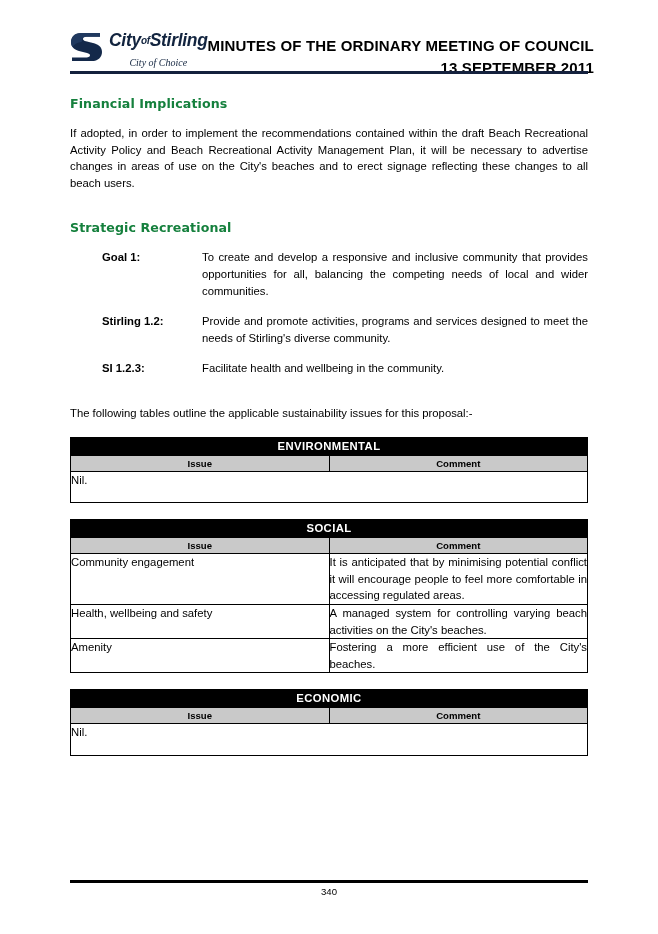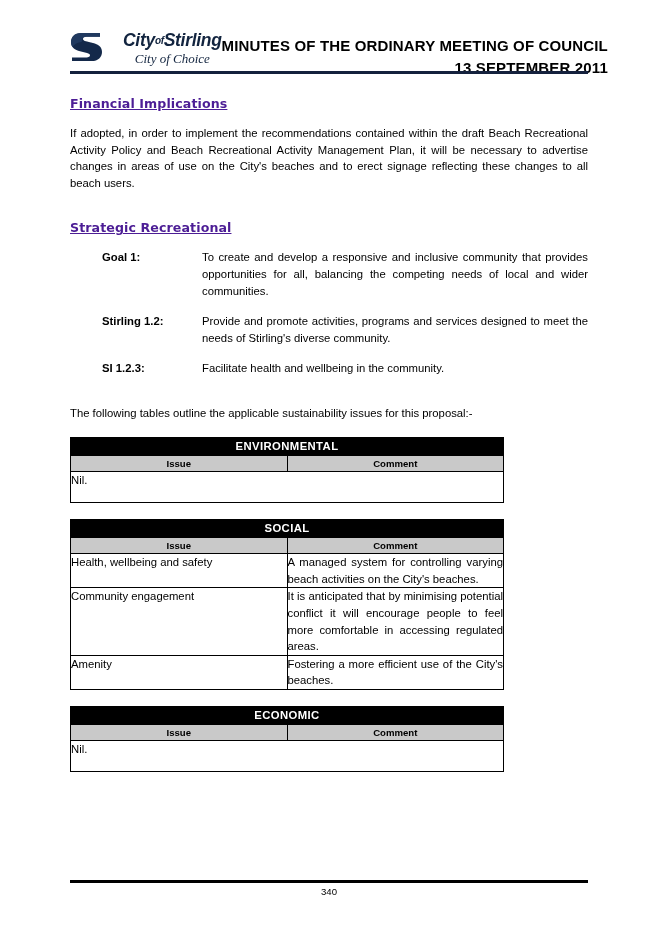--- a/index.html
+++ b/index.html
@@ -24,21 +24,21 @@
     top: 28px;
     width: 518px;
     height: 46px;
     display: flex;
     align-items: flex-start;
     justify-content: space-between;
   }
   .logo-block {
     display: flex;
     align-items: flex-start;
-    gap: 19px;
+    gap: 5px;
   }
   .logo-mark {
     width: 34px;
     height: 32px;
     flex: none;
     margin-top: 3px;
   }
   .logo-text {
     display: flex;
     flex-direction: column;
@@ -57,23 +57,23 @@
   }
   .logo-title .of {
     font-size: 10px;
     font-weight: bold;
     font-style: italic;
     vertical-align: 2px;
   }
   .logo-tagline {
     font-family: "Liberation Serif", serif;
     font-style: italic;
-    font-size: 13px;
+    font-size: 10px;
     color: #12243f;
-    margin-top: 2px;
+    margin-top: 8px;
     white-space: nowrap;
   }
   .header-right {
     text-align: right;
     font-family: "Liberation Sans", sans-serif;
     font-weight: bold;
     font-size: 15px;
     line-height: 1.45;
     letter-spacing: 0.15px;
     color: #000;
@@ -95,22 +95,21 @@
     left: 70px;
     top: 96px;
     width: 518px;
   }
   h2.section-heading {
     font-family: "DejaVu Sans", sans-serif;
     font-weight: bold;
     font-size: 12.6px;
     margin: 0 0 14px 0;
     letter-spacing: 0.1px;
-    color: #4c1d95;
-    text-decoration: underline;
+    color: #15803d;
   }
   p.body-text {
     font-family: "Liberation Sans", sans-serif;
     font-size: 11.3px;
     line-height: 1.47;
     text-align: justify;
     margin: 0 0 15px 0;
     color: #000;
   }
   .gap-lg { height: 14px; }
@@ -132,21 +131,21 @@
   .strat-value {
     flex: 1;
     font-family: "Liberation Sans", sans-serif;
     font-size: 11.3px;
     line-height: 1.47;
     text-align: justify;
   }
 
   
   table.sus-table {
-    width: 434px;
+    width: 518px;
     border-collapse: collapse;
     table-layout: fixed;
     margin: 0 0 16px 0;
     border: 1px solid #000;
   }
   table.sus-table td, table.sus-table th {
     border: 1px solid #000;
     padding: 0;
     vertical-align: top;
   }
@@ -276,26 +275,26 @@
     <table class="sus-table">
       <tbody>
           <tr>
         <td class="tbl-title" colspan="2">SOCIAL</td>
       </tr>
       <tr>
         <td class="tbl-colhead col-issue">Issue</td>
         <td class="tbl-colhead">Comment</td>
       </tr>
       <tr>
+        <td class="cell col-issue">Community engagement</td>
+        <td class="cell justify">It is anticipated that by minimising potential conflict it will encourage people to feel more comfortable in accessing regulated areas.</td>
+      </tr>
+      <tr>
         <td class="cell col-issue">Health, wellbeing and safety</td>
         <td class="cell justify">A managed system for controlling varying beach activities on the City's beaches.</td>
-      </tr>
-      <tr>
-        <td class="cell col-issue">Community engagement</td>
-        <td class="cell justify">It is anticipated that by minimising potential conflict it will encourage people to feel more comfortable in accessing regulated areas.</td>
       </tr>
       <tr>
         <td class="cell col-issue">Amenity</td>
         <td class="cell justify">Fostering a more efficient use of the City's beaches.</td>
       </tr>
     </tbody>
       </table>
 
     <table class="sus-table">
       <tbody>

